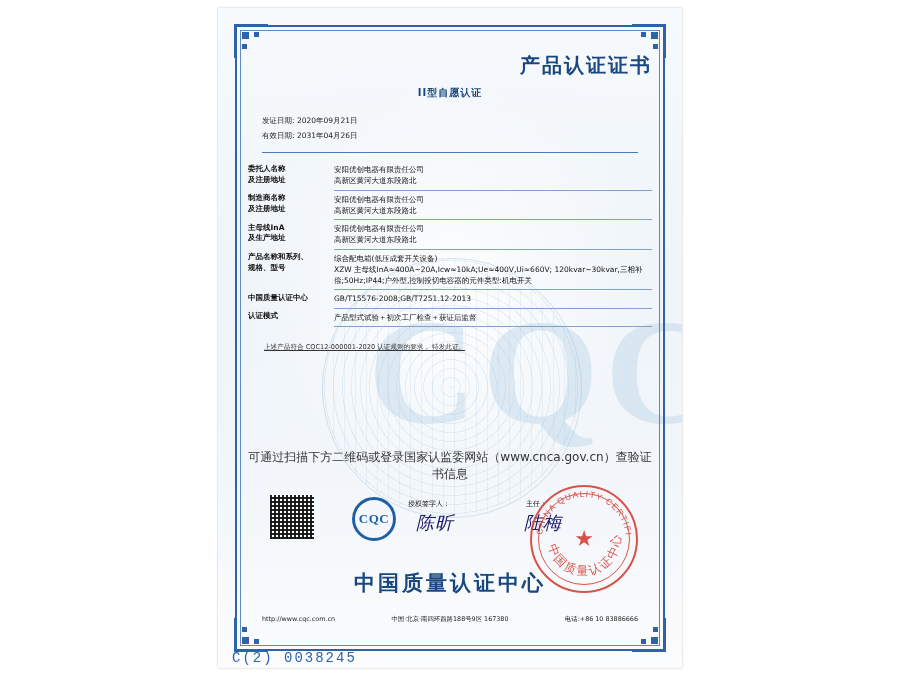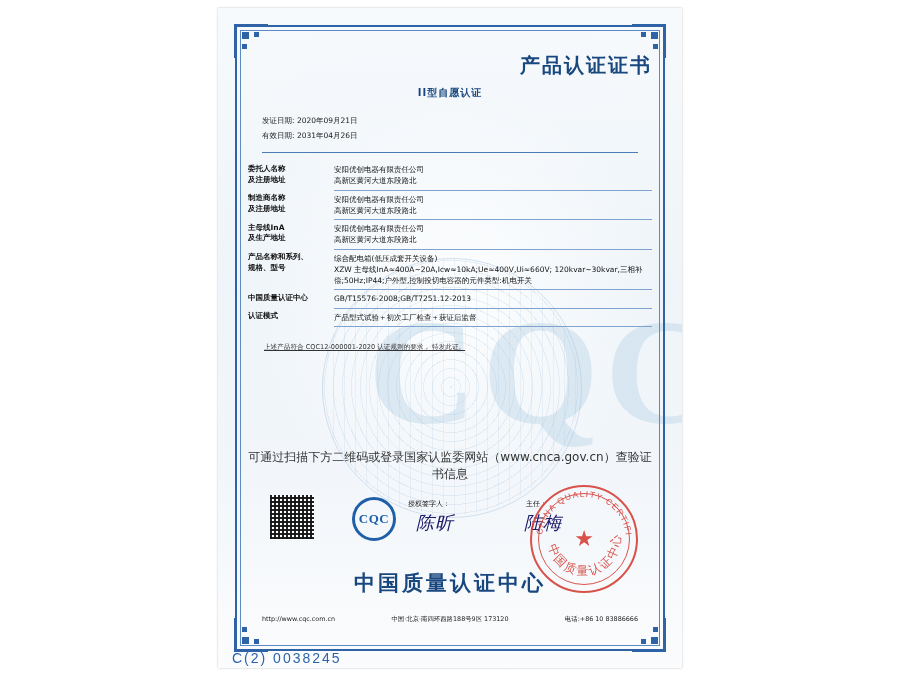--- a/index.html
+++ b/index.html
@@ -318,21 +318,21 @@
     font-size: 6.4px;
     color: #222;
     margin-top: 24px;
   }
   .footer .mid { flex: 1; text-align: center; }
 
   .serial {
     position: absolute;
     left: 232px;
     top: 650px;
-    font-family: Liberation Sans, sans-serif;
+    font-family: Liberation Mono, monospace;
     font-size: 14px;
     color: #2f63a8;
     letter-spacing: 2px;
   }
 </style>
 </head>
 <body>
 
 <div class="page">
 
@@ -481,21 +481,21 @@
             <text class="zh"><textPath href="#arcBottom" startOffset="6%">中国质量认证中心</textPath></text>
           </svg>
           <div class="star">★</div>
         </div>
       </div>
 
       <div class="org">中国质量认证中心</div>
 
       <div class="footer">
         <div>http://www.cqc.com.cn</div>
-        <div class="mid">中国·北京·南四环西路188号9区    173120</div>
+        <div class="mid">中国·北京·南四环西路188号9区    167380</div>
         <div>电话:+86 10 83886666</div>
       </div>
 
     </div>
   </div>
 
   <div class="serial">C(2) 0038245</div>
 
 </div>
 

